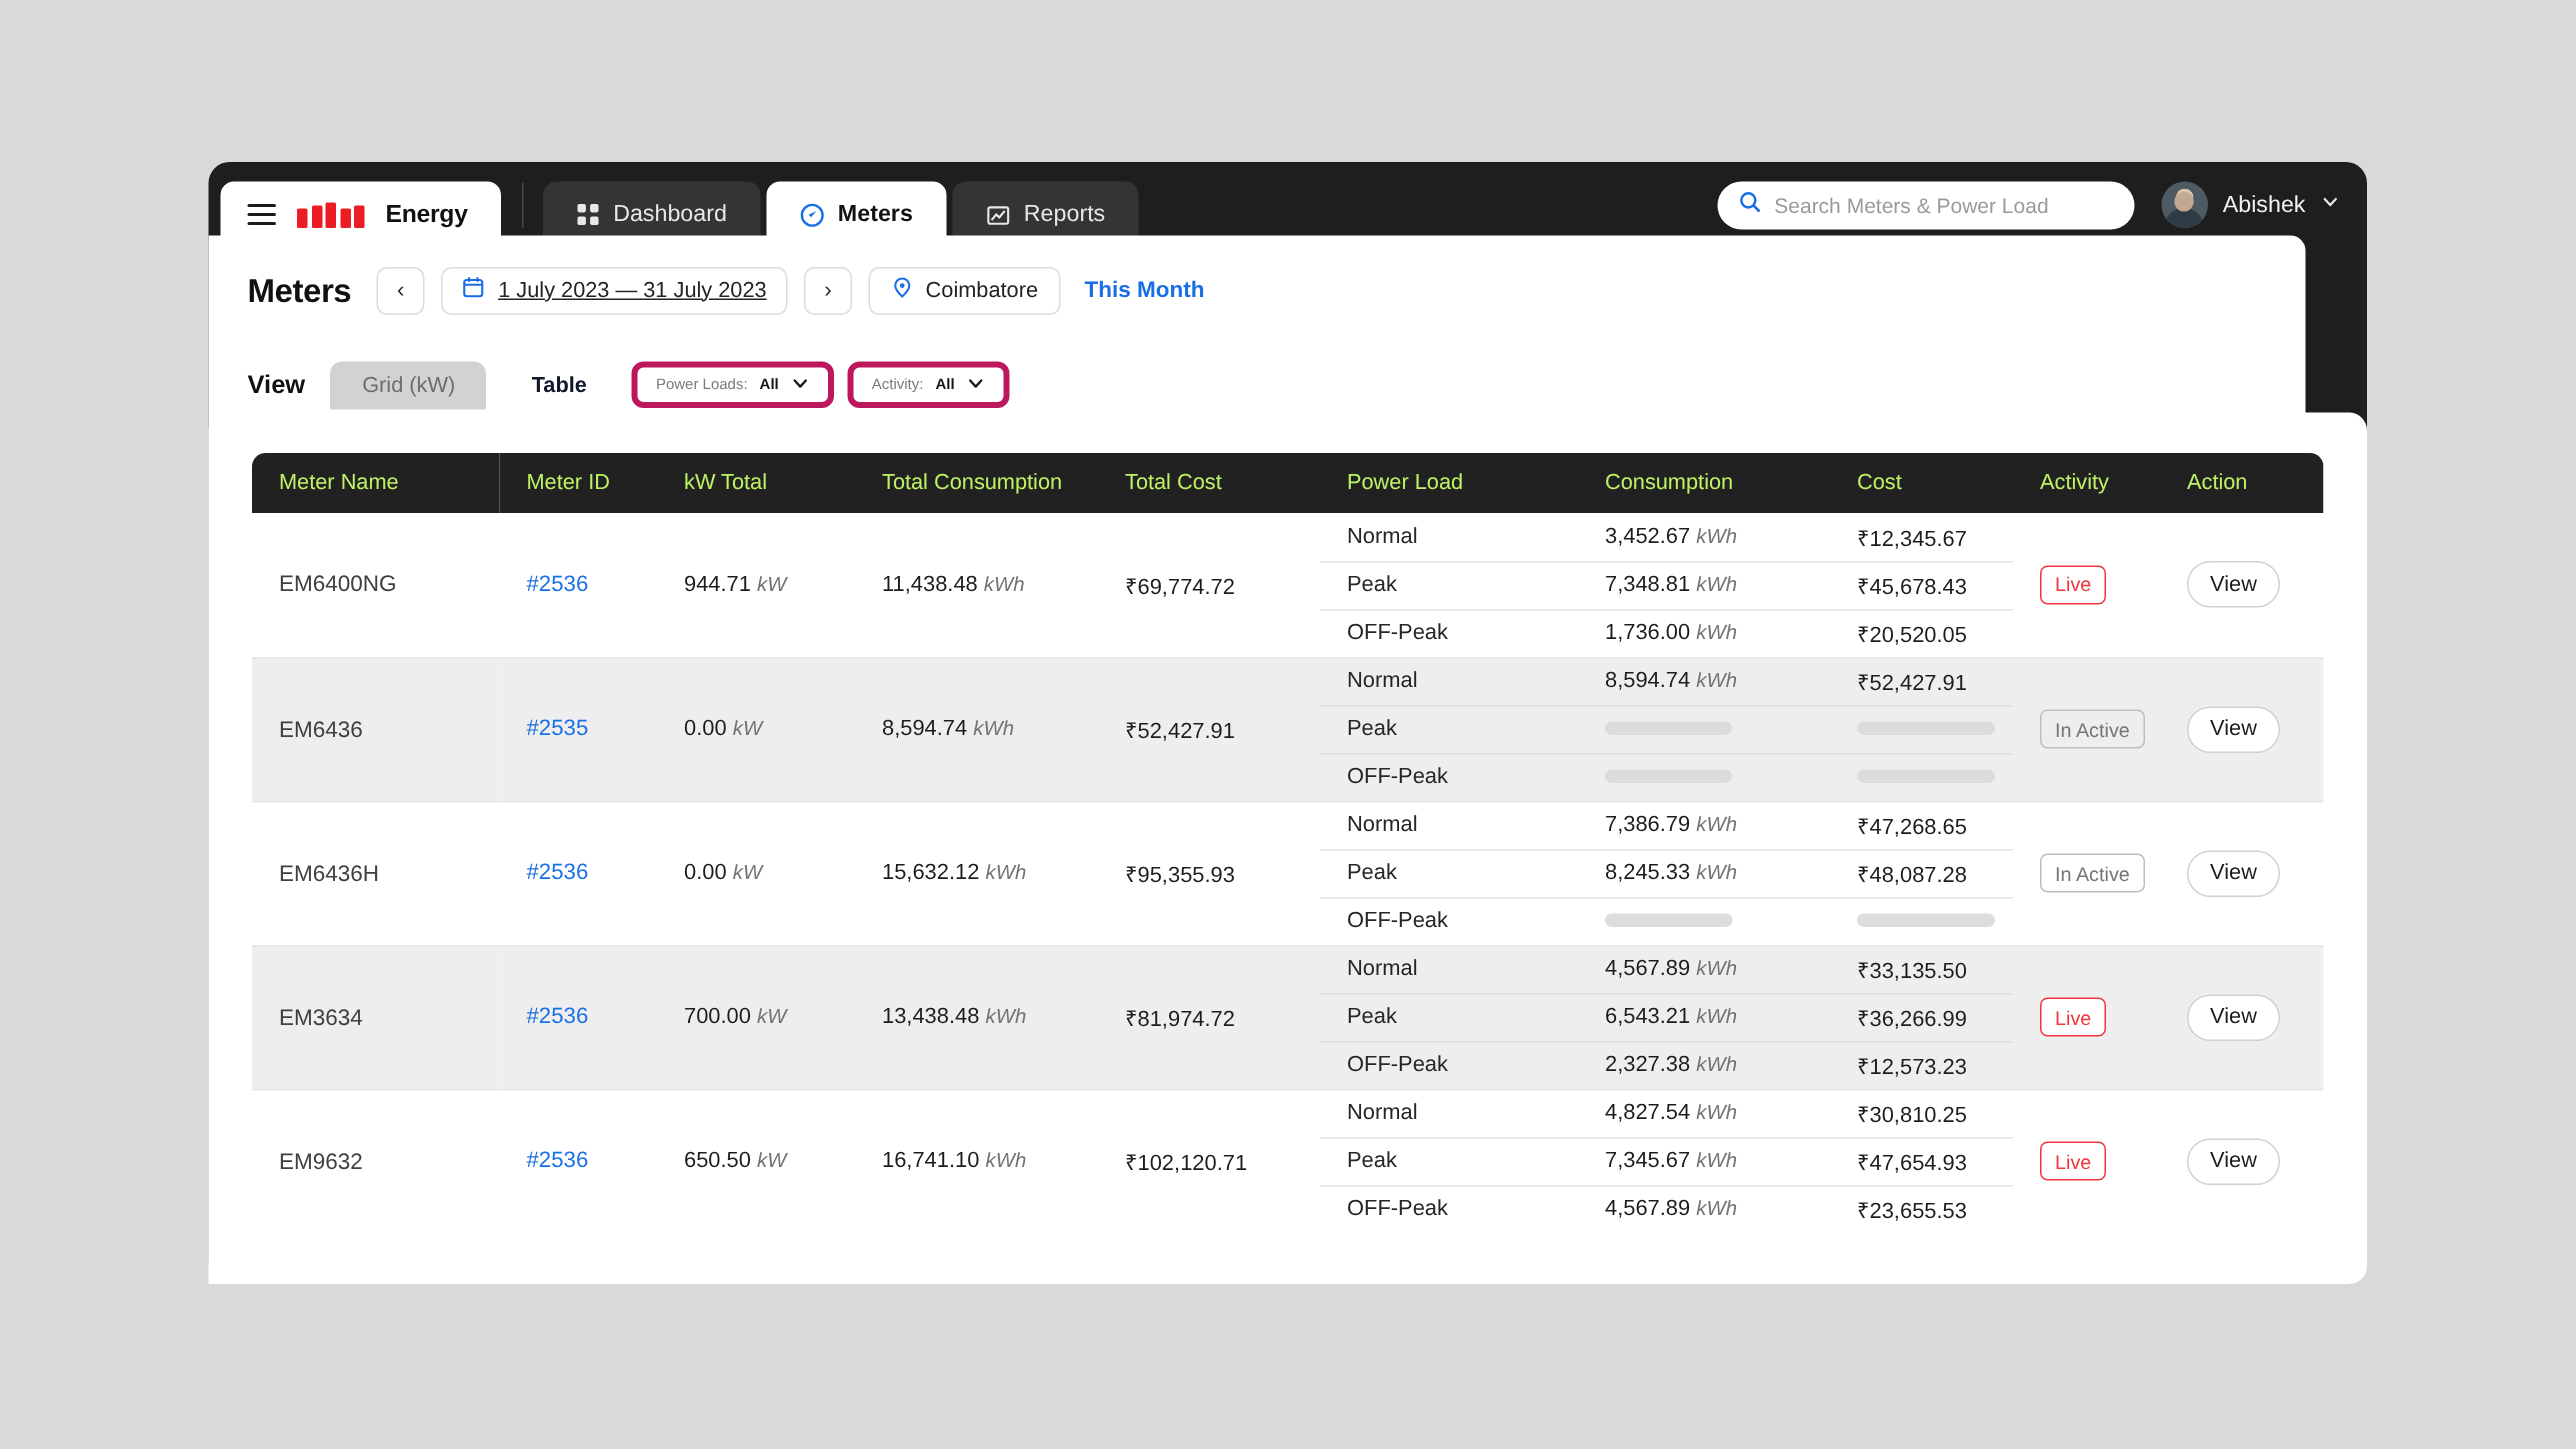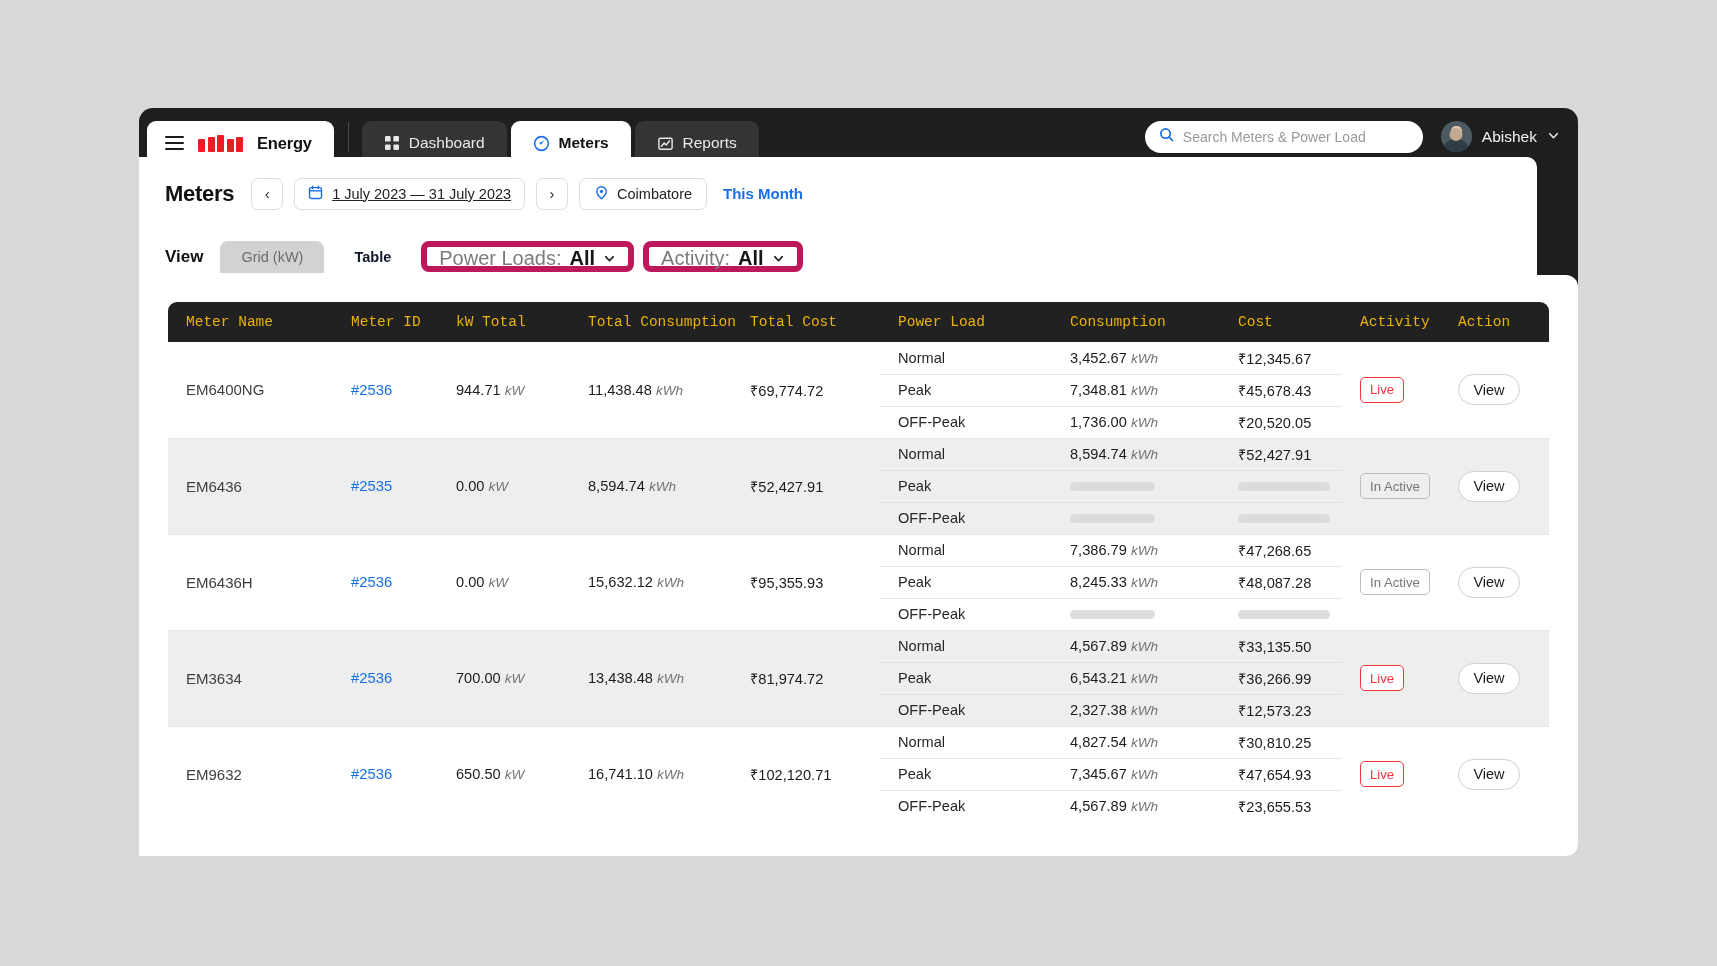--- a/index.html
+++ b/index.html
@@ -140,48 +140,47 @@
   }
   .view-label { font-size: 17px; font-weight: 700; color: #111; margin-right: 8px; }
   .seg {
     height: 32px; display: flex; align-items: center; justify-content: center;
     padding: 0 21px; font-size: 14.5px; cursor: pointer;
     border-radius: 8px 8px 0 0;
   }
   .seg.inactive { background: #d2d2d2; color: #6d6d6d; }
   .seg.active { background: #fff; color: #0f172a; font-weight: 600; }
   .filter-pill {
-    height: 31px; border: 6px solid #be185d; background: #fff;
-    border-radius: 8px; display: flex; gap: 8px;
-    padding: 0 12px; font-size: 20px; color: #7b7b7b; cursor: pointer;
+    height: 31px; border: 4px solid #be185d; background: #fff;
+    border-radius: 8px; display: flex; align-items: center; gap: 8px;
+    padding: 0 12px; font-size: 10px; color: #7b7b7b; cursor: pointer;
   }
   .filter-pill b { color: #161616; font-weight: 600; }
 
   
   .table-card {
     position: absolute;
     left: 139px; top: 275px;
     width: 1439px; height: 581px;
     background: #fff;
     border-radius: 12px;
     overflow: hidden;
   }
   .table-inner {
     position: absolute; left: 29px; top: 27px;
     width: 1381px; height: 554px;
     overflow: hidden;
   }
   table { border-collapse: collapse; width: 1381px; table-layout: fixed; }
   thead th {
-    background: #212121; color: #eab308;
+    background: #212121; color: #bef264;
     font-size: 14.5px; font-weight: 500;
     text-align: left; height: 40px;
     padding: 0 0 0 18px;
     white-space: nowrap;
-    font-family: Liberation Mono, monospace;
   }
   thead tr th:first-child { border-radius: 9px 0 0 0; }
   thead tr th:last-child { border-radius: 0 9px 0 0; }
 
   .c-name  { width: 165px; }
   .c-id    { width: 105px; }
   .c-kw    { width: 132px; }
   .c-cons  { width: 162px; }
   .c-cost  { width: 148px; }
   .c-pl    { width: 172px; }

